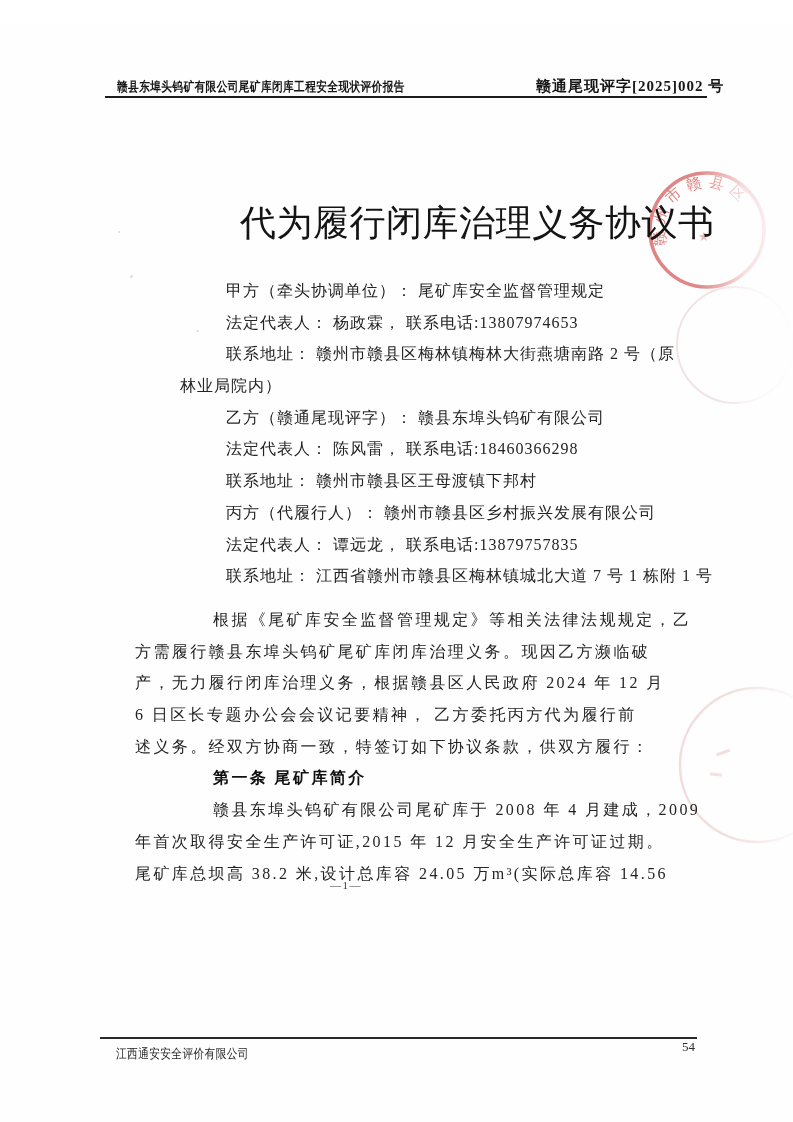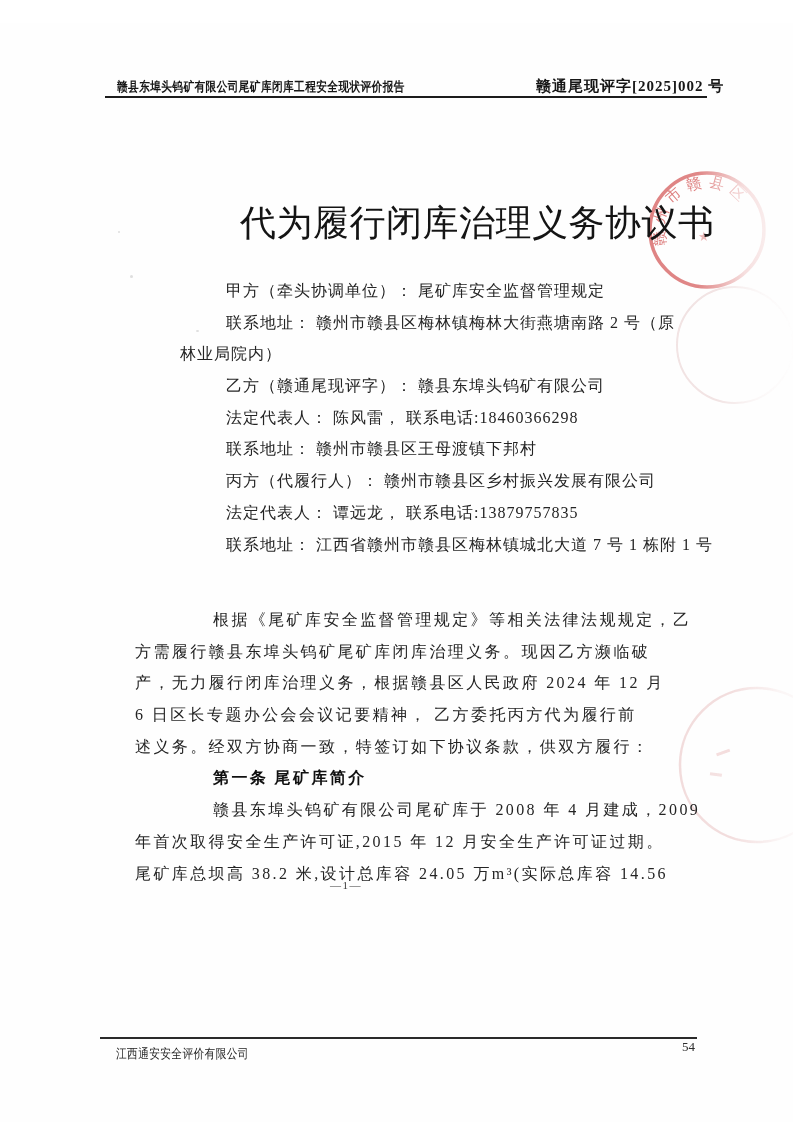--- a/index.html
+++ b/index.html
@@ -107,20 +107,21 @@
       <circle cx="107" cy="92" r="77" fill="none" stroke="#f0d6d6" stroke-width="2.5" opacity="0.85"></circle>
       <rect x="66" y="78" width="14" height="3" fill="#ecc4c4" opacity="0.6" transform="rotate(-20 73 79)"></rect>
       <rect x="60" y="100" width="12" height="3" fill="#ecc4c4" opacity="0.5" transform="rotate(8 66 101)"></rect>
     </g>
   </svg>
 
   <div class="doc-title">代为履行闭库治理义务协议书</div>
 
   <div class="contact-block">
     <div class="line ind">甲方（牵头协调单位）： 尾矿库安全监督管理规定</div>
+    <div class="line ind">法定代表人： 杨政霖， 联系电话:13807974653</div>
     <div class="line ind">联系地址： 赣州市赣县区梅林镇梅林大街燕塘南路 2 号（原</div>
     <div class="line">林业局院内）</div>
     <div class="line ind">乙方（赣通尾现评字）： 赣县东埠头钨矿有限公司</div>
     <div class="line ind">法定代表人： 陈风雷， 联系电话:18460366298</div>
     <div class="line ind">联系地址： 赣州市赣县区王母渡镇下邦村</div>
     <div class="line ind">丙方（代履行人）： 赣州市赣县区乡村振兴发展有限公司</div>
     <div class="line ind">法定代表人： 谭远龙， 联系电话:13879757835</div>
     <div class="line ind">联系地址： 江西省赣州市赣县区梅林镇城北大道 7 号 1 栋附 1 号</div>
   </div>
 

